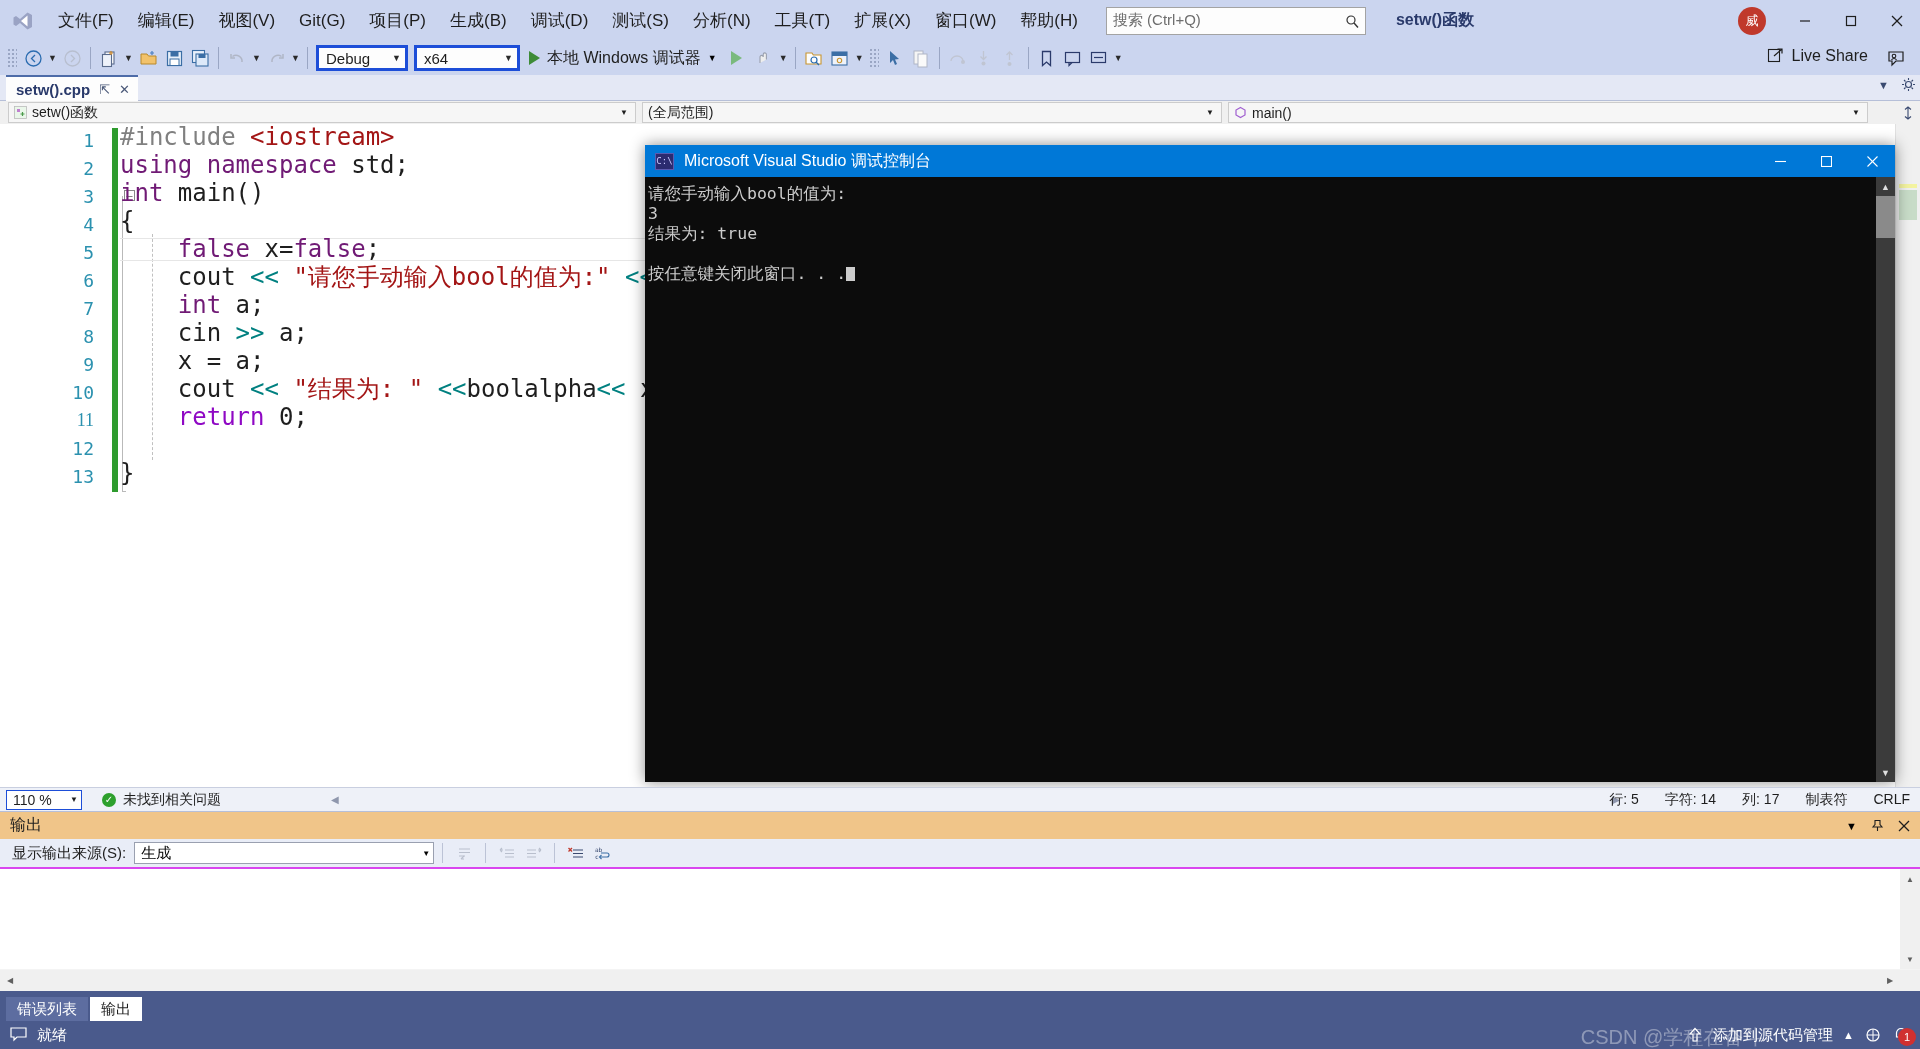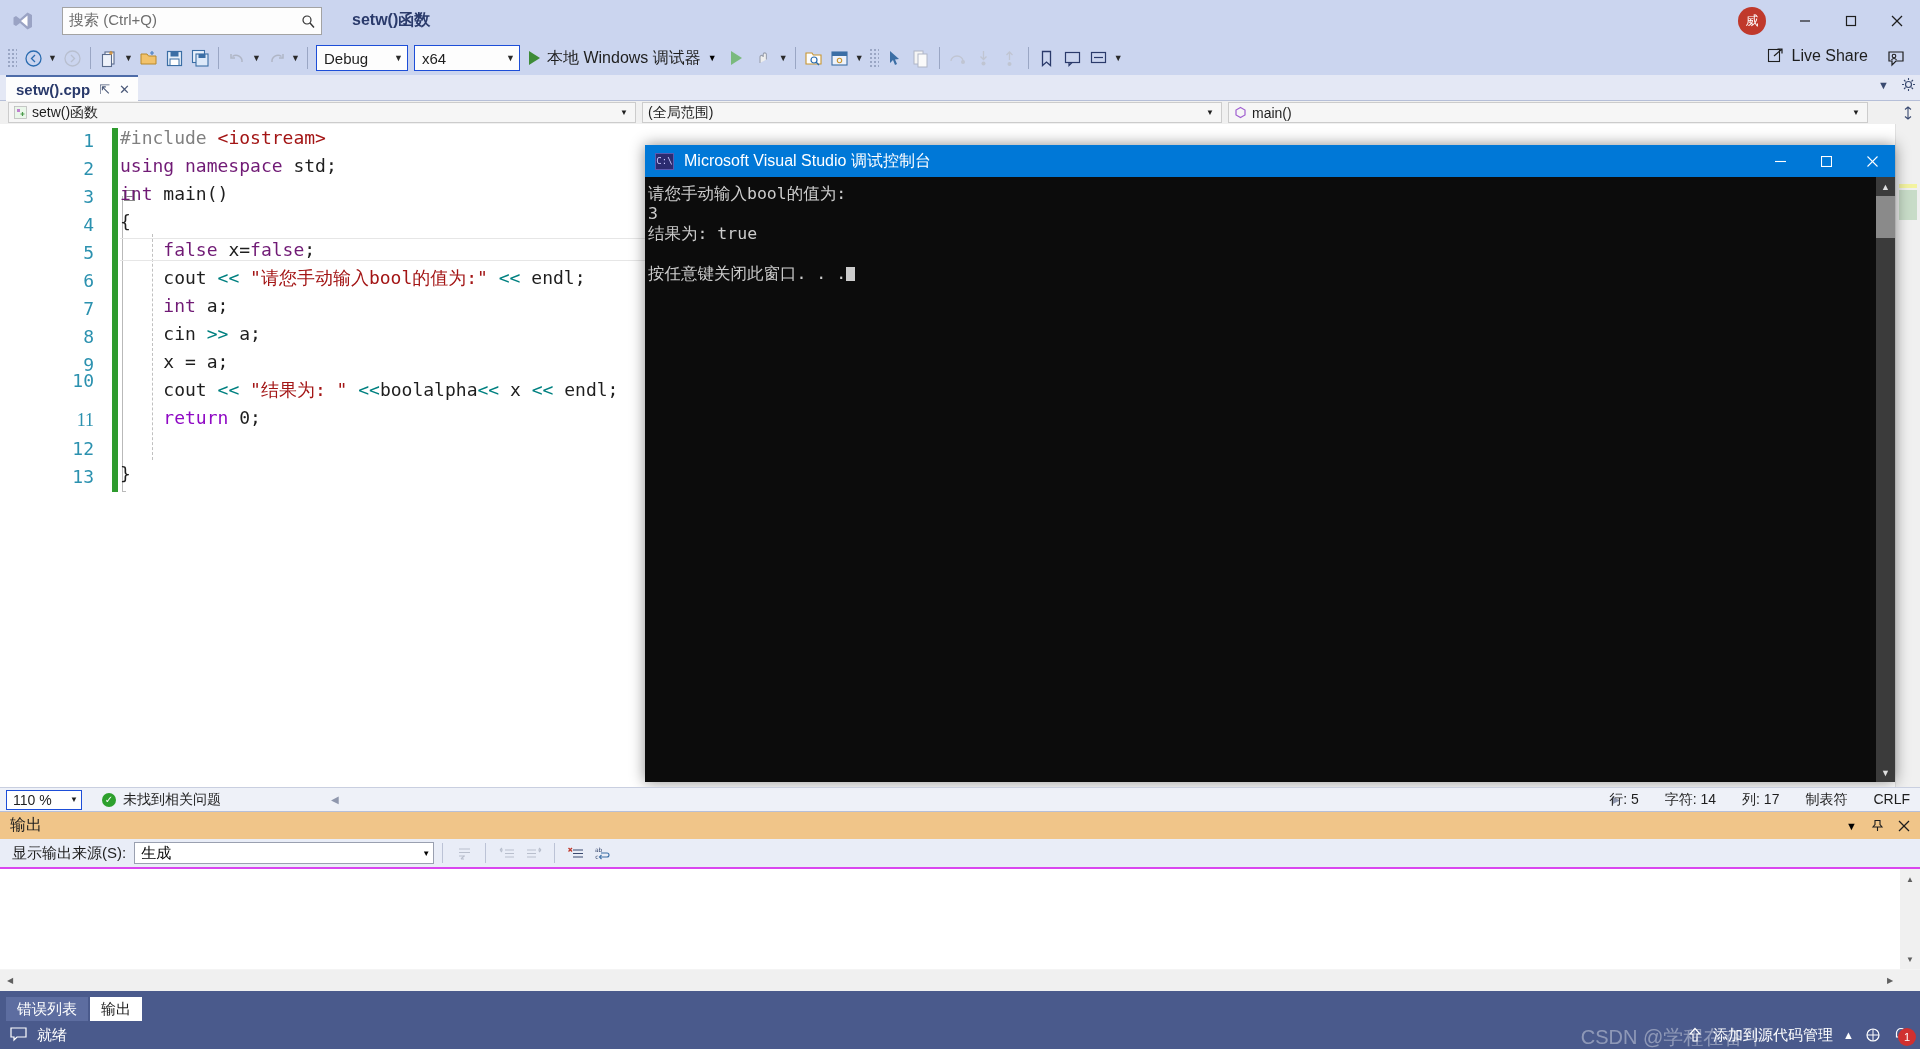--- a/index.html
+++ b/index.html
@@ -47,21 +47,21 @@
     background: #cbd5ef; display: flex; align-items: center; padding-left: 4px;
   }
   .tb-grip { width: 10px; height: 20px; margin: 0 3px;
      background-image: radial-gradient(#9aa6c4 40%, transparent 41%);
      background-size: 4px 4px; }
   .tb-btn { width: 26px; height: 26px; display:flex; align-items:center; justify-content:center; }
   .tb-arrow { width: 13px; height: 26px; display:flex; align-items:center; justify-content:center;
      font-size: 9px; color: #2a2a2a; }
   .tb-sep { width: 1px; height: 22px; background: #9aa6c4; margin: 0 5px; }
   .combo {
-    height: 26px; background: #fdfdfd; border: 1px solid #1d4ed8;
+    height: 26px; background: #fdfdfd; border: 3px solid #1d4ed8;
     display: flex; align-items: center; padding: 0 4px 0 7px;
     font-size: 15px; color: #1e1e1e; margin: 0 3px;
   }
   .combo .cval { flex: 1; white-space: nowrap; overflow: hidden; }
   .combo .carr { font-size: 9px; padding-left: 6px; color: #2a2a2a; }
   .run-btn { display: flex; align-items: center; height: 28px; padding: 0 6px; }
   .tri-green { width: 0; height: 0; border-left: 11px solid #3d8b37;
       border-top: 7px solid transparent; border-bottom: 7px solid transparent; }
   .tri-hollow { width: 0; height: 0; border-left: 11px solid #6cb568;
       border-top: 7px solid transparent; border-bottom: 7px solid transparent; opacity:.85;}
@@ -102,21 +102,21 @@
   }
   .gutter-col { position: absolute; left: 0; top: 0; width: 108px; height: 100%; background: #fff; }
   .ln {
     position: absolute; right: 14px; width: 90px; text-align: right;
     font-family: "DejaVu Sans Mono", monospace; font-size: 18px; color: #2b91af;
   }
   .changebar { position: absolute; left: 112px; width: 6px; background: #2e9b2e; }
   .codearea { position: absolute; left: 120px; top: 0; right: 0; bottom: 0; }
   .cline {
     position: absolute; left: 0; height: 23px; line-height: 23px; white-space: pre;
-    font-family: "DejaVu Sans Mono", monospace; font-size: 18px; color: #1e1e1e;
+    font-family: "DejaVu Sans Mono", monospace; font-size: 24px; color: #1e1e1e;
   }
   .k-blue   { color: #701a75; }
   .k-purple { color: #8f08c4; }
   .k-str    { color: #a31515; }
   .k-gray   { color: #808080; }
   .k-dred   { color: #a31515; }
   .k-op     { color: #008080; }
   .fold {
     position: absolute; width: 11px; height: 11px; border: 1px solid #888;
     background: #fff; font-size: 10px; line-height: 9px; text-align: center; color: #555;
@@ -249,20 +249,35 @@
 </head>
 <body>
 
 <div class="titlebar">
   <div class="vs-logo">
     <svg class="svgi" width="22" height="22" viewBox="0 0 22 22">
       <path d="M15.5 2.5 L20 5 v12 l-4.5 2.5 L8 13 l-4 3 -2.5-1.5 v-7 L4 6 l4 3 z" fill="#9aa3c4"></path>
       <path d="M15.5 5.5 v11 L9 11 z" fill="#ffffff"></path>
     </svg>
   </div>
+  <div class="menu-list">
+    <div class="menu-item">文件(F)</div>
+    <div class="menu-item">编辑(E)</div>
+    <div class="menu-item">视图(V)</div>
+    <div class="menu-item">Git(G)</div>
+    <div class="menu-item">项目(P)</div>
+    <div class="menu-item">生成(B)</div>
+    <div class="menu-item">调试(D)</div>
+    <div class="menu-item">测试(S)</div>
+    <div class="menu-item">分析(N)</div>
+    <div class="menu-item">工具(T)</div>
+    <div class="menu-item">扩展(X)</div>
+    <div class="menu-item">窗口(W)</div>
+    <div class="menu-item">帮助(H)</div>
+  </div>
   <div class="search-box">
     <span class="ph">搜索 (Ctrl+Q)</span>
     <span>
       <svg class="svgi" width="14" height="14" viewBox="0 0 14 14">
         <circle cx="6" cy="6" r="4" fill="none" stroke="#333" stroke-width="1.2"></circle>
         <line x1="9" y1="9" x2="13" y2="13.5" stroke="#333" stroke-width="1.4"></line>
       </svg>
     </span>
   </div>
   <div class="title-proj">setw()函数</div>
@@ -509,21 +524,21 @@
   <div class="gutter-col">
     <div class="ln" style="top:6px;">1</div>
     <div class="ln" style="top:34px;">2</div>
     <div class="ln" style="top:62px;">3</div>
     <div class="ln" style="top:90px;">4</div>
     <div class="ln" style="top:118px;">5</div>
     <div class="ln" style="top:146px;">6</div>
     <div class="ln" style="top:174px;">7</div>
     <div class="ln" style="top:202px;">8</div>
     <div class="ln" style="top:230px;">9</div>
-    <div class="ln" style="top:246px;">10</div>
+    <div class="ln" style="top:258px;">10</div>
     <div class="ln" style="top:286px;font-family:Liberation Serif, serif;">11</div>
     <div class="ln" style="top:314px;">12</div>
     <div class="ln" style="top:342px;">13</div>
   </div>
 
   <div class="changebar" style="top:4px;height:364px;"></div>
   <div class="fold" style="left:124px;top:66px;">–</div>
   <div class="brace-line" style="top:72px;height:296px;"></div>
   <div class="indentguide" style="left:152px;top:110px;height:226px;"></div>
 

